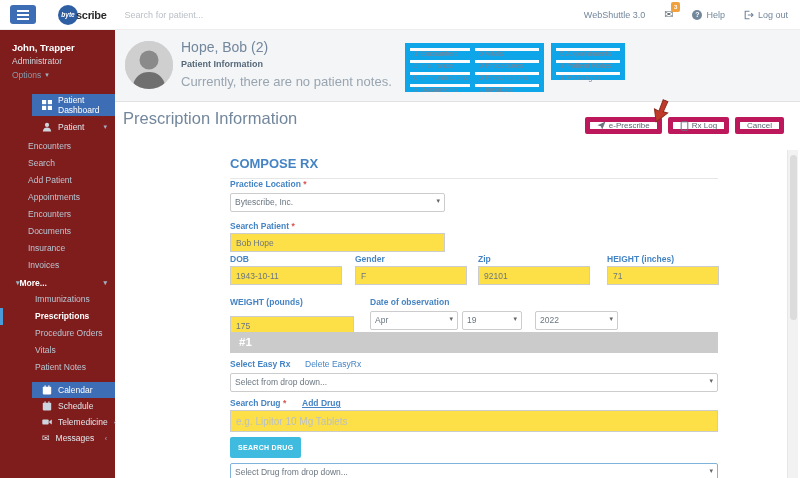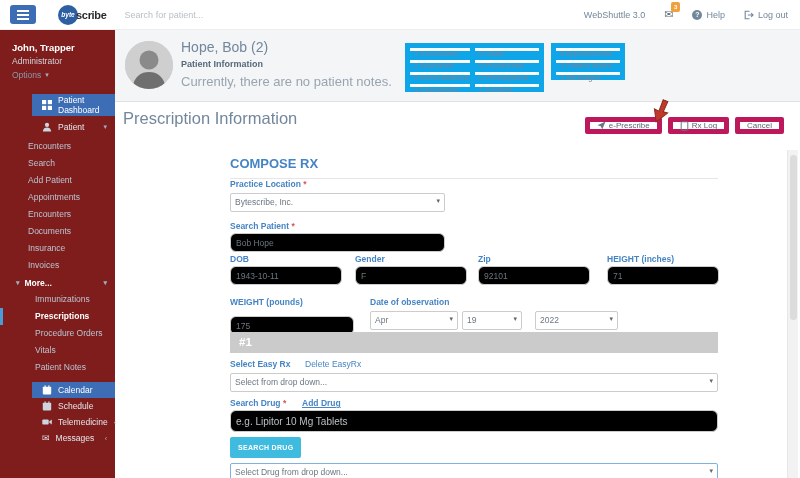--- a/index.html
+++ b/index.html
@@ -44,21 +44,21 @@
     display:flex; align-items:center; gap:4px; }
   .m-item { height:22px; display:flex; align-items:center; gap:6px; padding:0 8px 0 10px;
     color:#e2e7ec; font-size:8.5px; cursor:pointer;margin-left:32px; }
   .m-item.tall { height:16px; }
   .m-item.hl { background:#3D6DB4; color:#fff; }
   .m-item svg { flex:none; }
   .chev { margin-left:auto; font-size:7px; color:#9fb0bf; }
   .glyph-ico { font-size:9px; line-height:1; }
   .s-item { height:17px; line-height:17px; padding-left:28px; color:#b9c6d2; font-size:8.5px;
     cursor:pointer; white-space:nowrap; }
-  .more { height:17px; display:flex; align-items:center; gap:5px; padding:0 8px 0 16px;
+  .more { height:17px; display:flex; align-items:center; padding:0 8px 0 16px;
     font-size:8.5px; font-weight:bold; color:#fff; cursor:pointer; }
   .ss-item { padding-left:35px; }
   .ss-item.active { color:#fff; font-weight:bold; border-left:3px solid #4B9BD8;
     padding-left:32px; }
   .cal-group { margin-top:6px; }
 
   
   .pstrip { position:absolute; left:115px; top:30px; width:685px; height:72px;
     background:#f4f5f7; border-bottom:1px solid #e2e2e2; }
   .avatar { position:absolute; left:10px; top:11px; width:48px; height:48px;
@@ -83,22 +83,22 @@
     background:#fff; border:5px solid #be185d; border-radius:2px; font-size:8px;
     color:#5a6570; cursor:pointer; font-family:inherit; }
 
   
   .form { position:absolute; left:230px; top:152px; width:488px; height:326px; }
   .sect { position:absolute; left:0; top:4px; width:488px; font-size:13px; font-weight:bold;
     color:#4584C4; padding-bottom:7px; border-bottom:1px solid #e6e6e6; }
   .flabel { position:absolute; font-size:8.5px; font-weight:bold; color:#4584C4;
     white-space:nowrap; }
   .req { color:#D9534F; }
-  .fin { position:absolute; height:19px; border:1px solid #ccc; border-radius:6px;
-    font-size:8.5px; color:#6b7680; padding:0 5px; background:#000000; font-family:inherit; }
+  .fin { position:absolute; height:19px; border:1px solid #ccc; border-radius:0;
+    font-size:8.5px; color:#6b7680; padding:0 5px; background:#fde047; font-family:inherit; }
   .fin::placeholder { color:#b9c0c6; }
   .sel { position:absolute; height:19px; }
   .sel select { width:100%; height:100%; appearance:none; -webkit-appearance:none;
     border:1px solid #ccc; border-radius:2px; font-size:8.5px; color:#6b7680;
     padding:0 14px 0 4px; background:#fff; font-family:inherit; }
   .sel .caret { position:absolute; right:5px; top:50%; transform:translateY(-55%);
     font-size:7px; color:#666; pointer-events:none; }
   .sel.focus select { border:1px solid #7fb3dc; }
   .rx-banner { position:absolute; left:0; width:488px; height:21px; background:#cbcbcb;
     color:#fff; font-size:11.5px; font-weight:bold; line-height:21px; padding-left:9px; }

